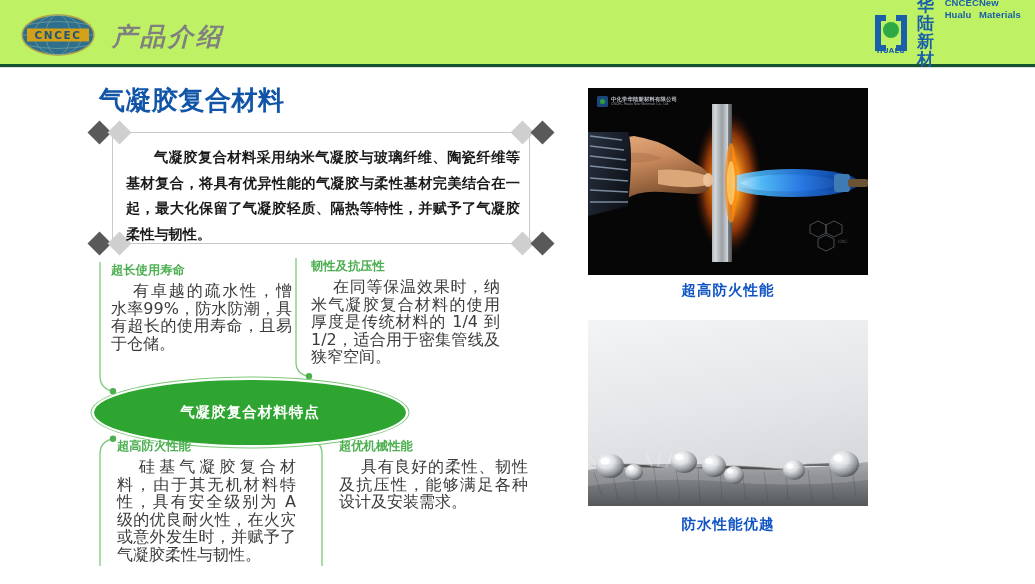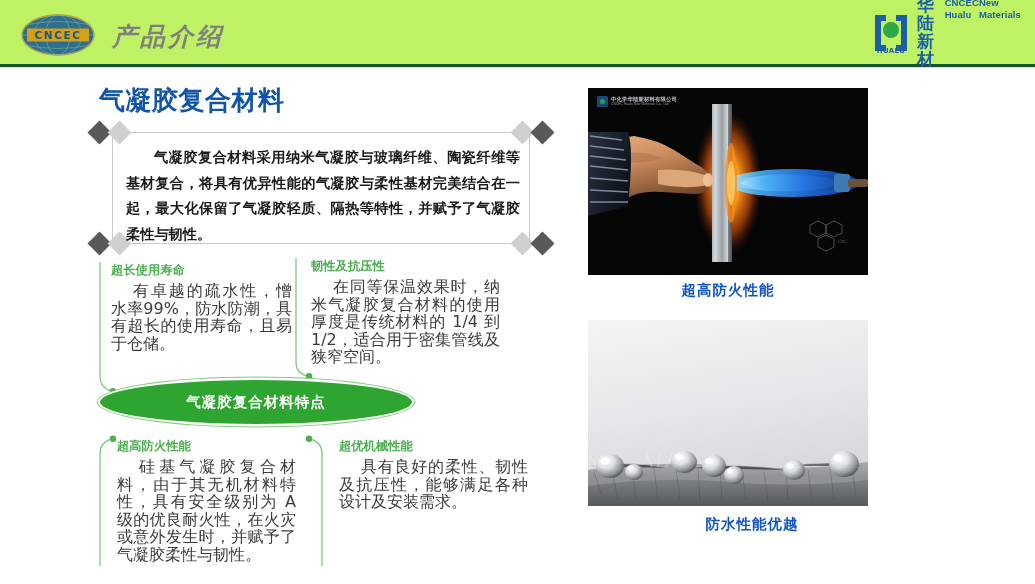--- a/index.html
+++ b/index.html
@@ -163,22 +163,22 @@
     font-family: "DejaVu Sans", sans-serif;
   }
 
   #feat-life      { left: 8px;  top: 4px;  width: 192px; }
   #feat-insul     { left: 208px; top: 0px;  width: 200px; }
   #feat-fire      { left: 14px;  top: 180px; width: 190px; }
   #feat-mech      { left: 236px; top: 180px; width: 200px; }
 
   #ellipse {
     position: absolute;
-    left: 8px; top: 122px;
-    width: 312px; height: 44px;
+    left: 2px; top: 122px;
+    width: 312px; height: 65px;
     border-radius: 50%;
     background: #33a02c;
     background: #2fa531;
     box-shadow: 0 0 0 2.5px #ffffff, 0 0 0 3.5px #7dc87a;
     display: flex;
     align-items: center;
     justify-content: center;
   }
   #ellipse-label {
     color: #ffffff;
@@ -200,21 +200,21 @@
     position: absolute;
     width: 280px;
     text-align: center;
     font-size: 14.5px;
     font-weight: bold;
     color: #1155c4;
     letter-spacing: 1px;
     font-family: "DejaVu Sans", sans-serif;
   }
   #caption-fire  { left: 588px; top: 281px; }
-  #caption-water { left: 612px; top: 515px; }
+  #caption-water { left: 588px; top: 515px; }
 
   
   #fire-watermark {
     position: absolute;
     left: 9px; top: 8px;
     display: flex; align-items: center; gap: 3px;
     opacity: 0.92;
   }
   #fire-wm-mark { width: 11px; height: 11px; flex: 0 0 auto; }
   #fire-wm-text { display: flex; flex-direction: column; line-height: 1.05; }

